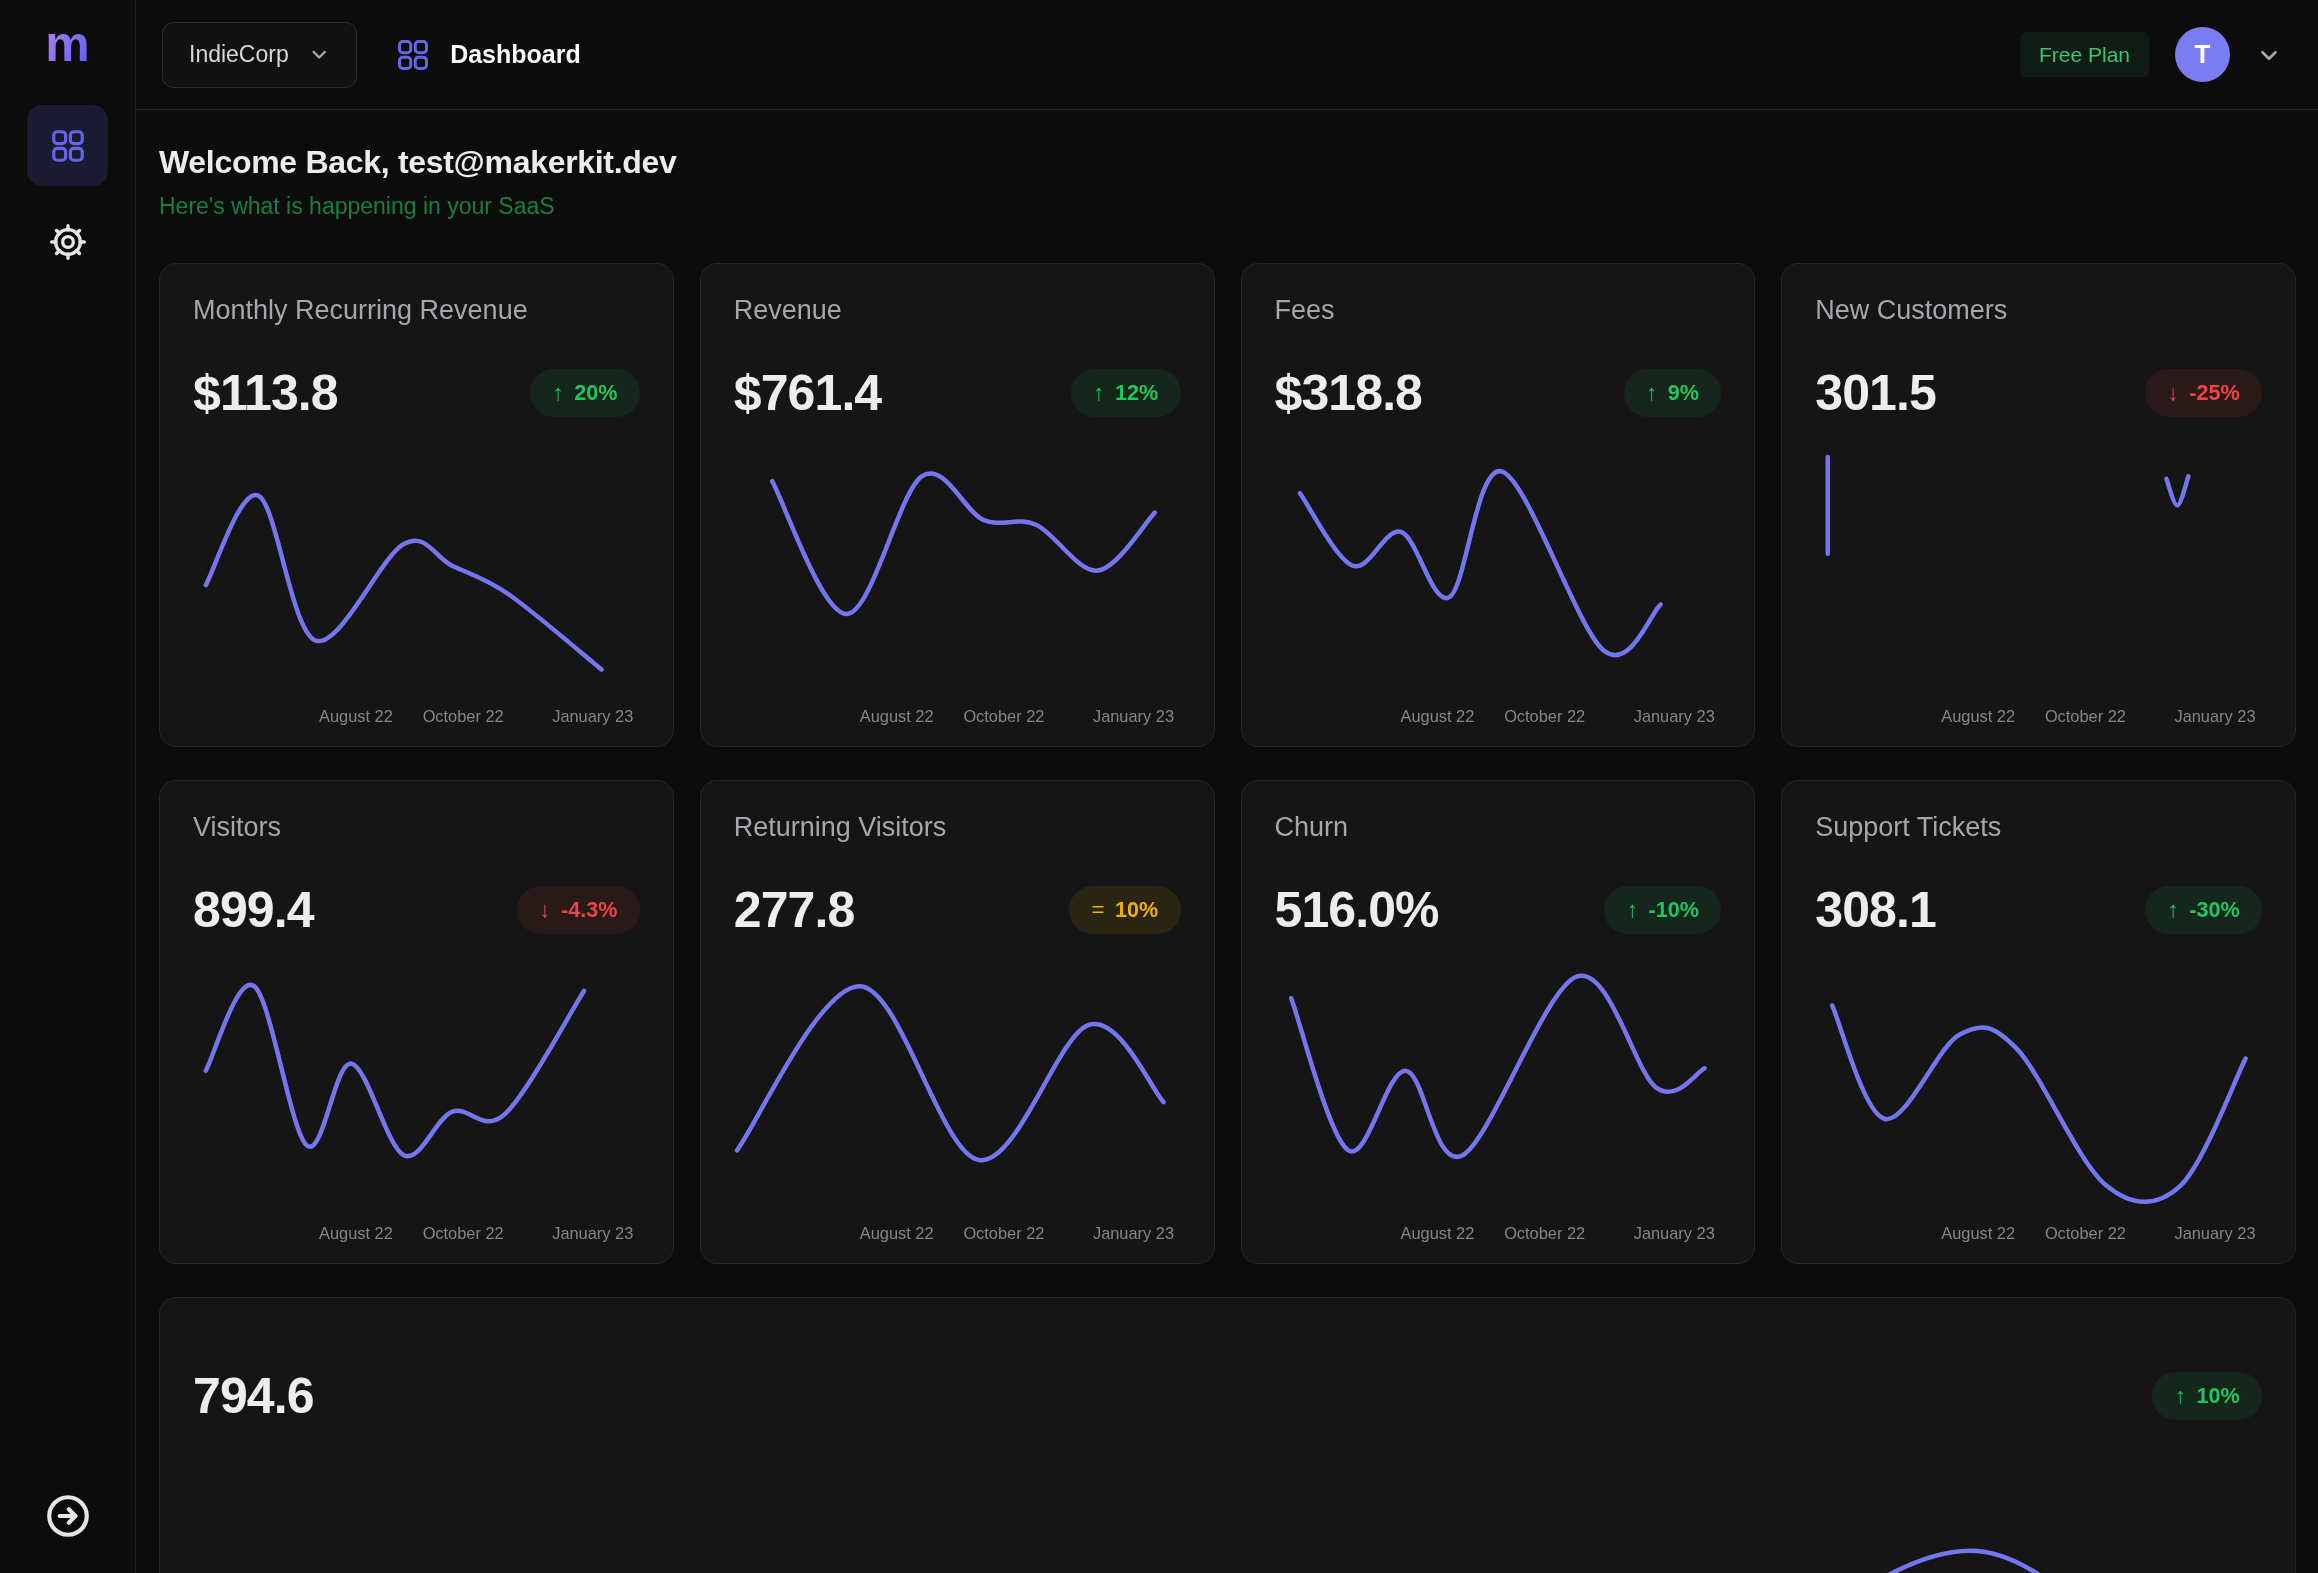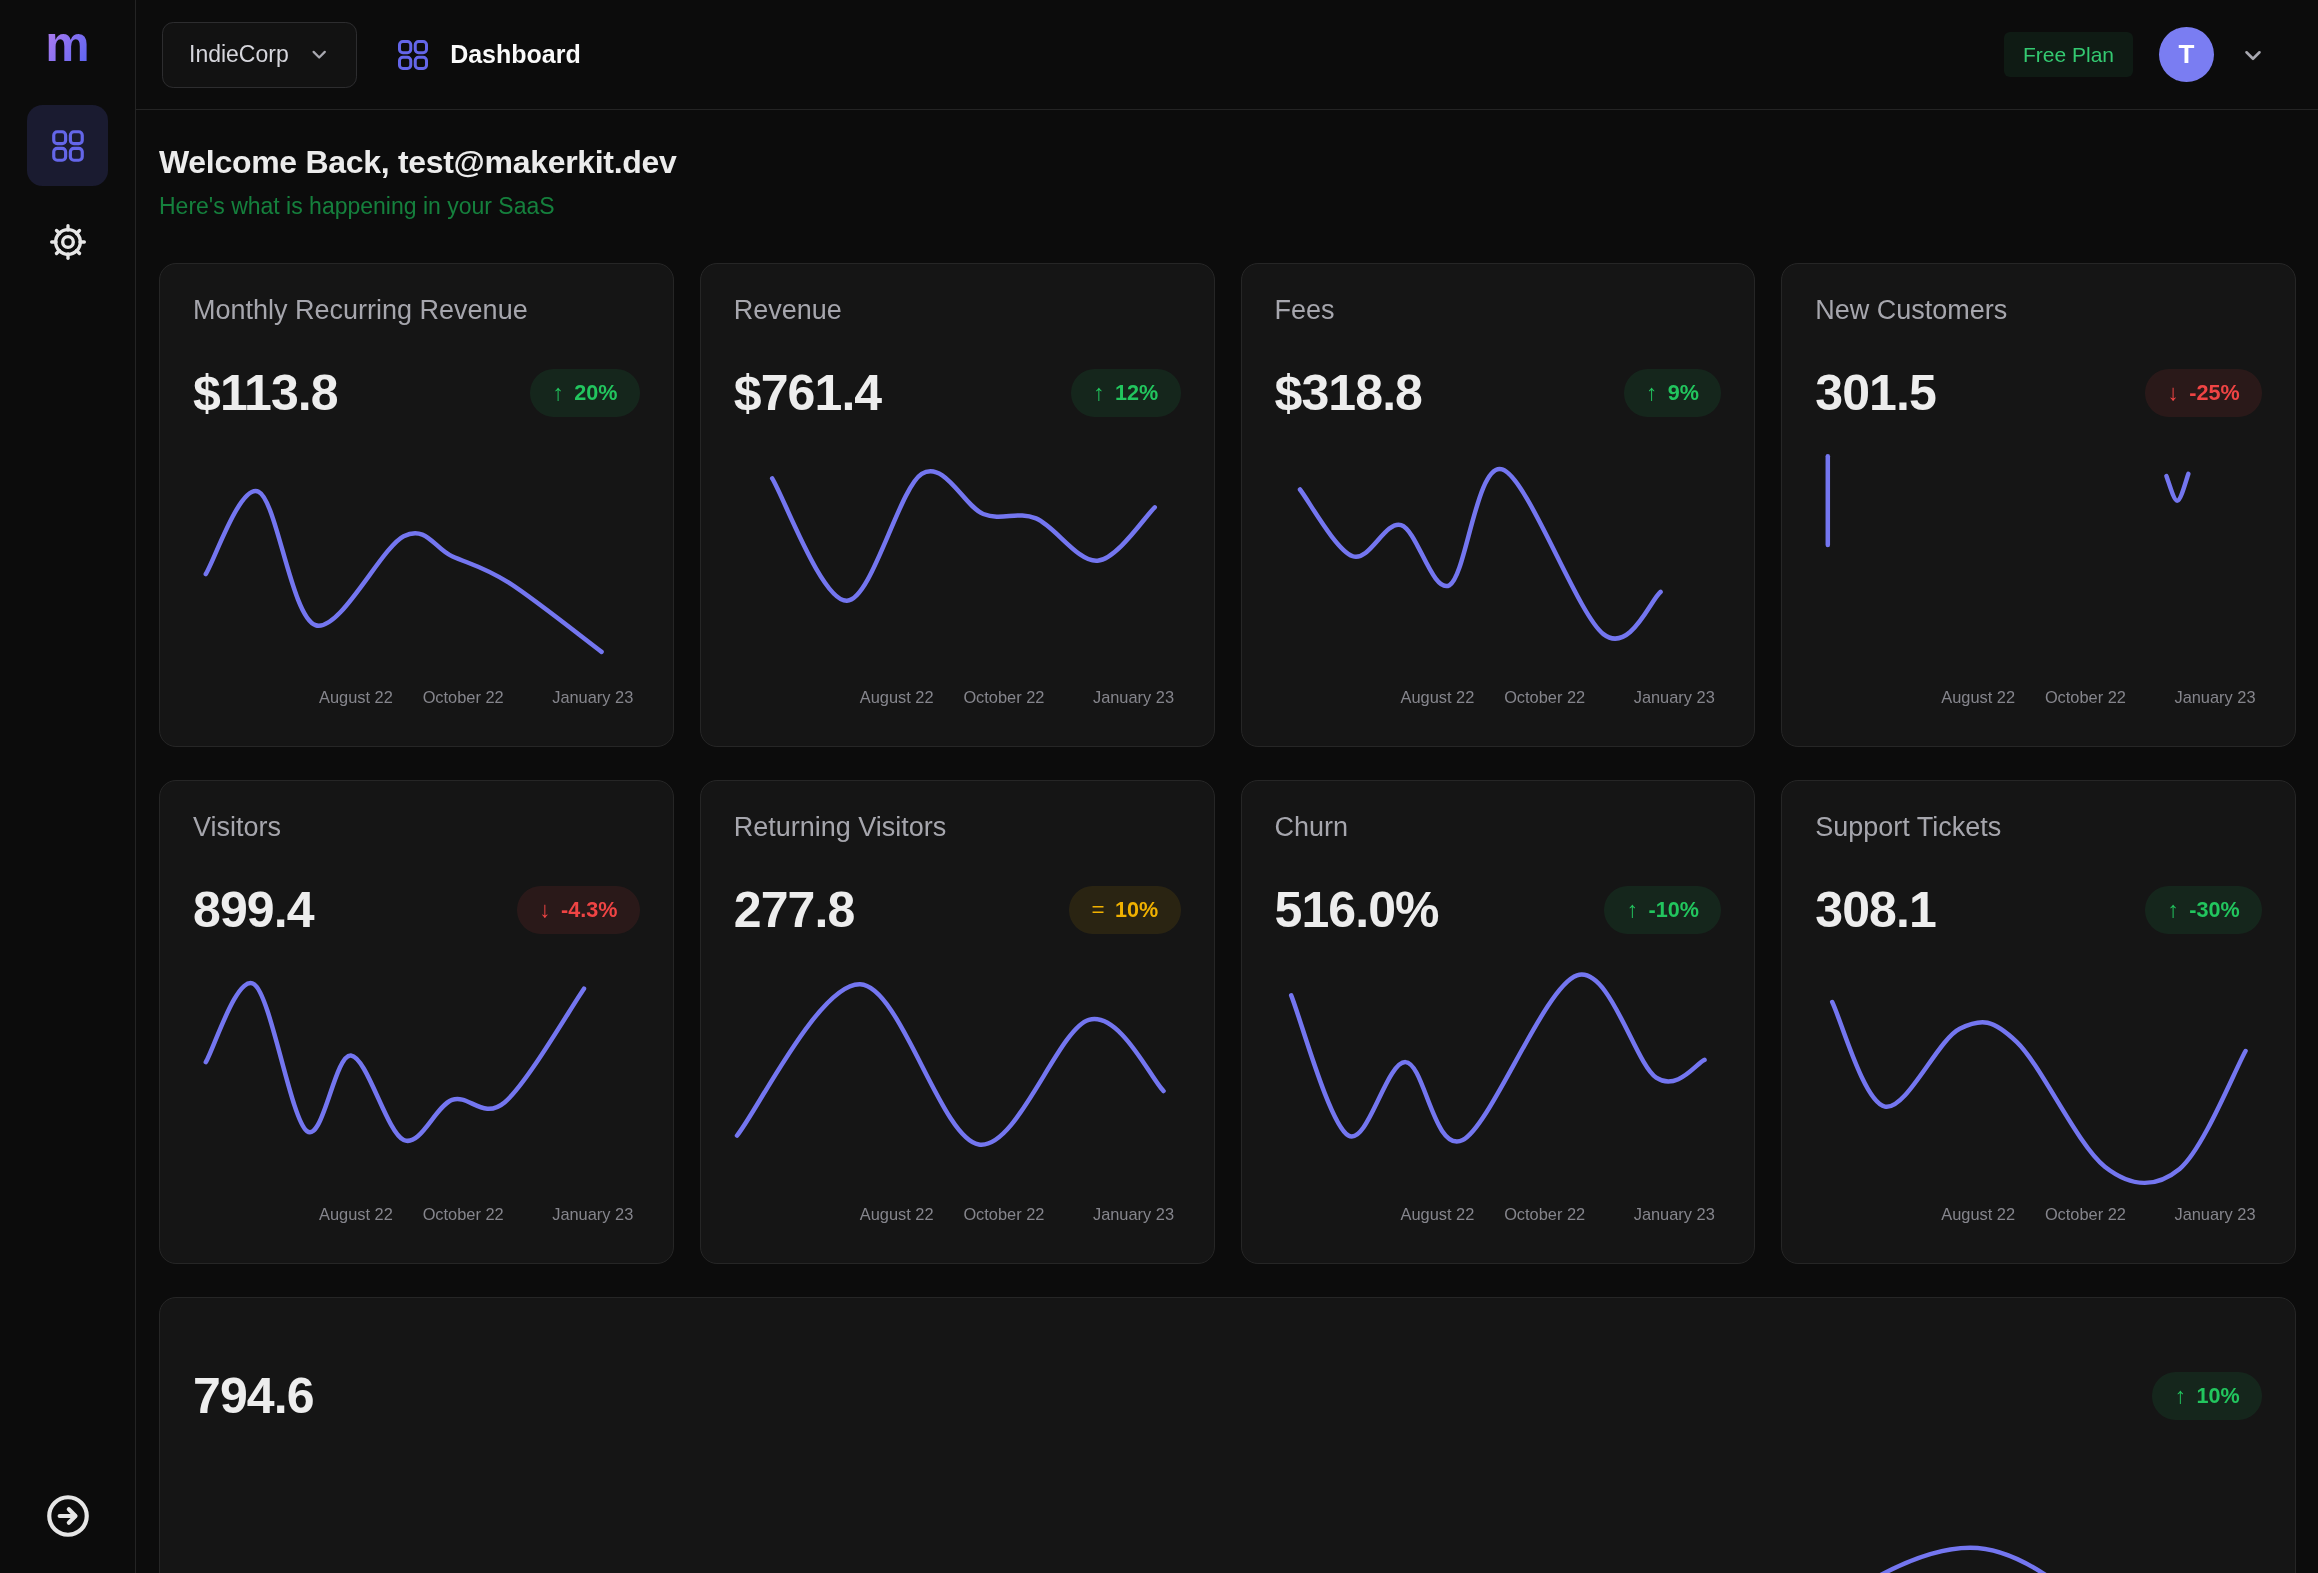--- a/index.html
+++ b/index.html
@@ -16,41 +16,41 @@
   .nav-item { width:81px; height:81px; border-radius:15.5px; display:flex;
               align-items:center; justify-content:center; cursor:pointer; }
   .nav-item.active { background:#1a1b30; margin-top:36px; }
   .nav-item.plain  { margin-top:15.5px; }
   .sidebar .spacer { flex:1; }
   .sidebar-bottom { margin-bottom:29px; }
 
   
   .topbar { position:fixed; left:136px; right:0; top:0; height:110px;
             border-bottom:0.9px solid #242424; display:flex; align-items:center;
-            padding:0 52px 0 26px; background:#0c0c0c; z-index:4; }
+            padding:0 36px 0 26px; background:#0c0c0c; z-index:4; }
   .team-btn { display:flex; align-items:center; gap:19px; height:66px; padding:0 26px;
               border:0.9px solid #2d2d2f; border-radius:11.2px; background:#121212;
               color:#d6d6dc; font-size:23px; font-weight:500; cursor:pointer; }
   .page-head { display:flex; align-items:center; gap:19px; margin-left:38px;justify-content:space-between; }
   .page-title { font-size:25px; font-weight:600; color:#fafafa; }
   .topbar-right { margin-left:auto; display:flex; align-items:center; gap:26px; }
   .plan-badge { font-size:21px; font-weight:500; color:#34c971;
                 background:rgba(52,201,113,.08); padding:10.4px 19px; border-radius:6px; }
   .avatar { width:55px; height:55px; border-radius:50%; background:#7a7df2; color:#fff;
             font-size:26px; font-weight:700; display:flex; align-items:center;
             justify-content:center; cursor:pointer; }
 
   
   .main { margin-left:136px; padding:144px 23px 0 23px; }
   .welcome-title { font-size:32px; font-weight:700; color:#ececec; letter-spacing:-0.3px; }
   .welcome-sub { margin-top:12px; font-size:23px; color:#15803d; }
 
   .grid { display:grid; grid-template-columns:repeat(4,1fr); gap:33px 26px; margin-top:43px; }
   .card { background:#151515; border:0.9px solid #262626; border-radius:17px;
-          padding:31px 33px 24px; height:484px; display:flex; flex-direction:column; }
+          padding:31px 33px 5px; height:484px; display:flex; flex-direction:column; }
   .card.wide { grid-column:1 / -1; height:535px; }
   .card-title { font-size:27px; font-weight:500; color:#a6a6ad; }
   .value-row { margin-top:38px; display:flex; align-items:center; justify-content:space-between; }
   .card-value { font-size:50px; font-weight:700; color:#ededed; letter-spacing:-0.9px; }
   .badge { display:inline-flex; align-items:center; gap:10.4px; font-size:21.6px; font-weight:600;
            padding:11.2px 22.4px; border-radius:862px; }
   .badge .badge-icon { font-size:22.4px; font-weight:400; }
   .badge.green { color:#22c55e; background:rgba(34,197,94,.10); }
   .badge.red   { color:#ef4444; background:rgba(239,68,68,.10); }
   .badge.amber { color:#f0b100; background:rgba(240,177,0,.10); }

